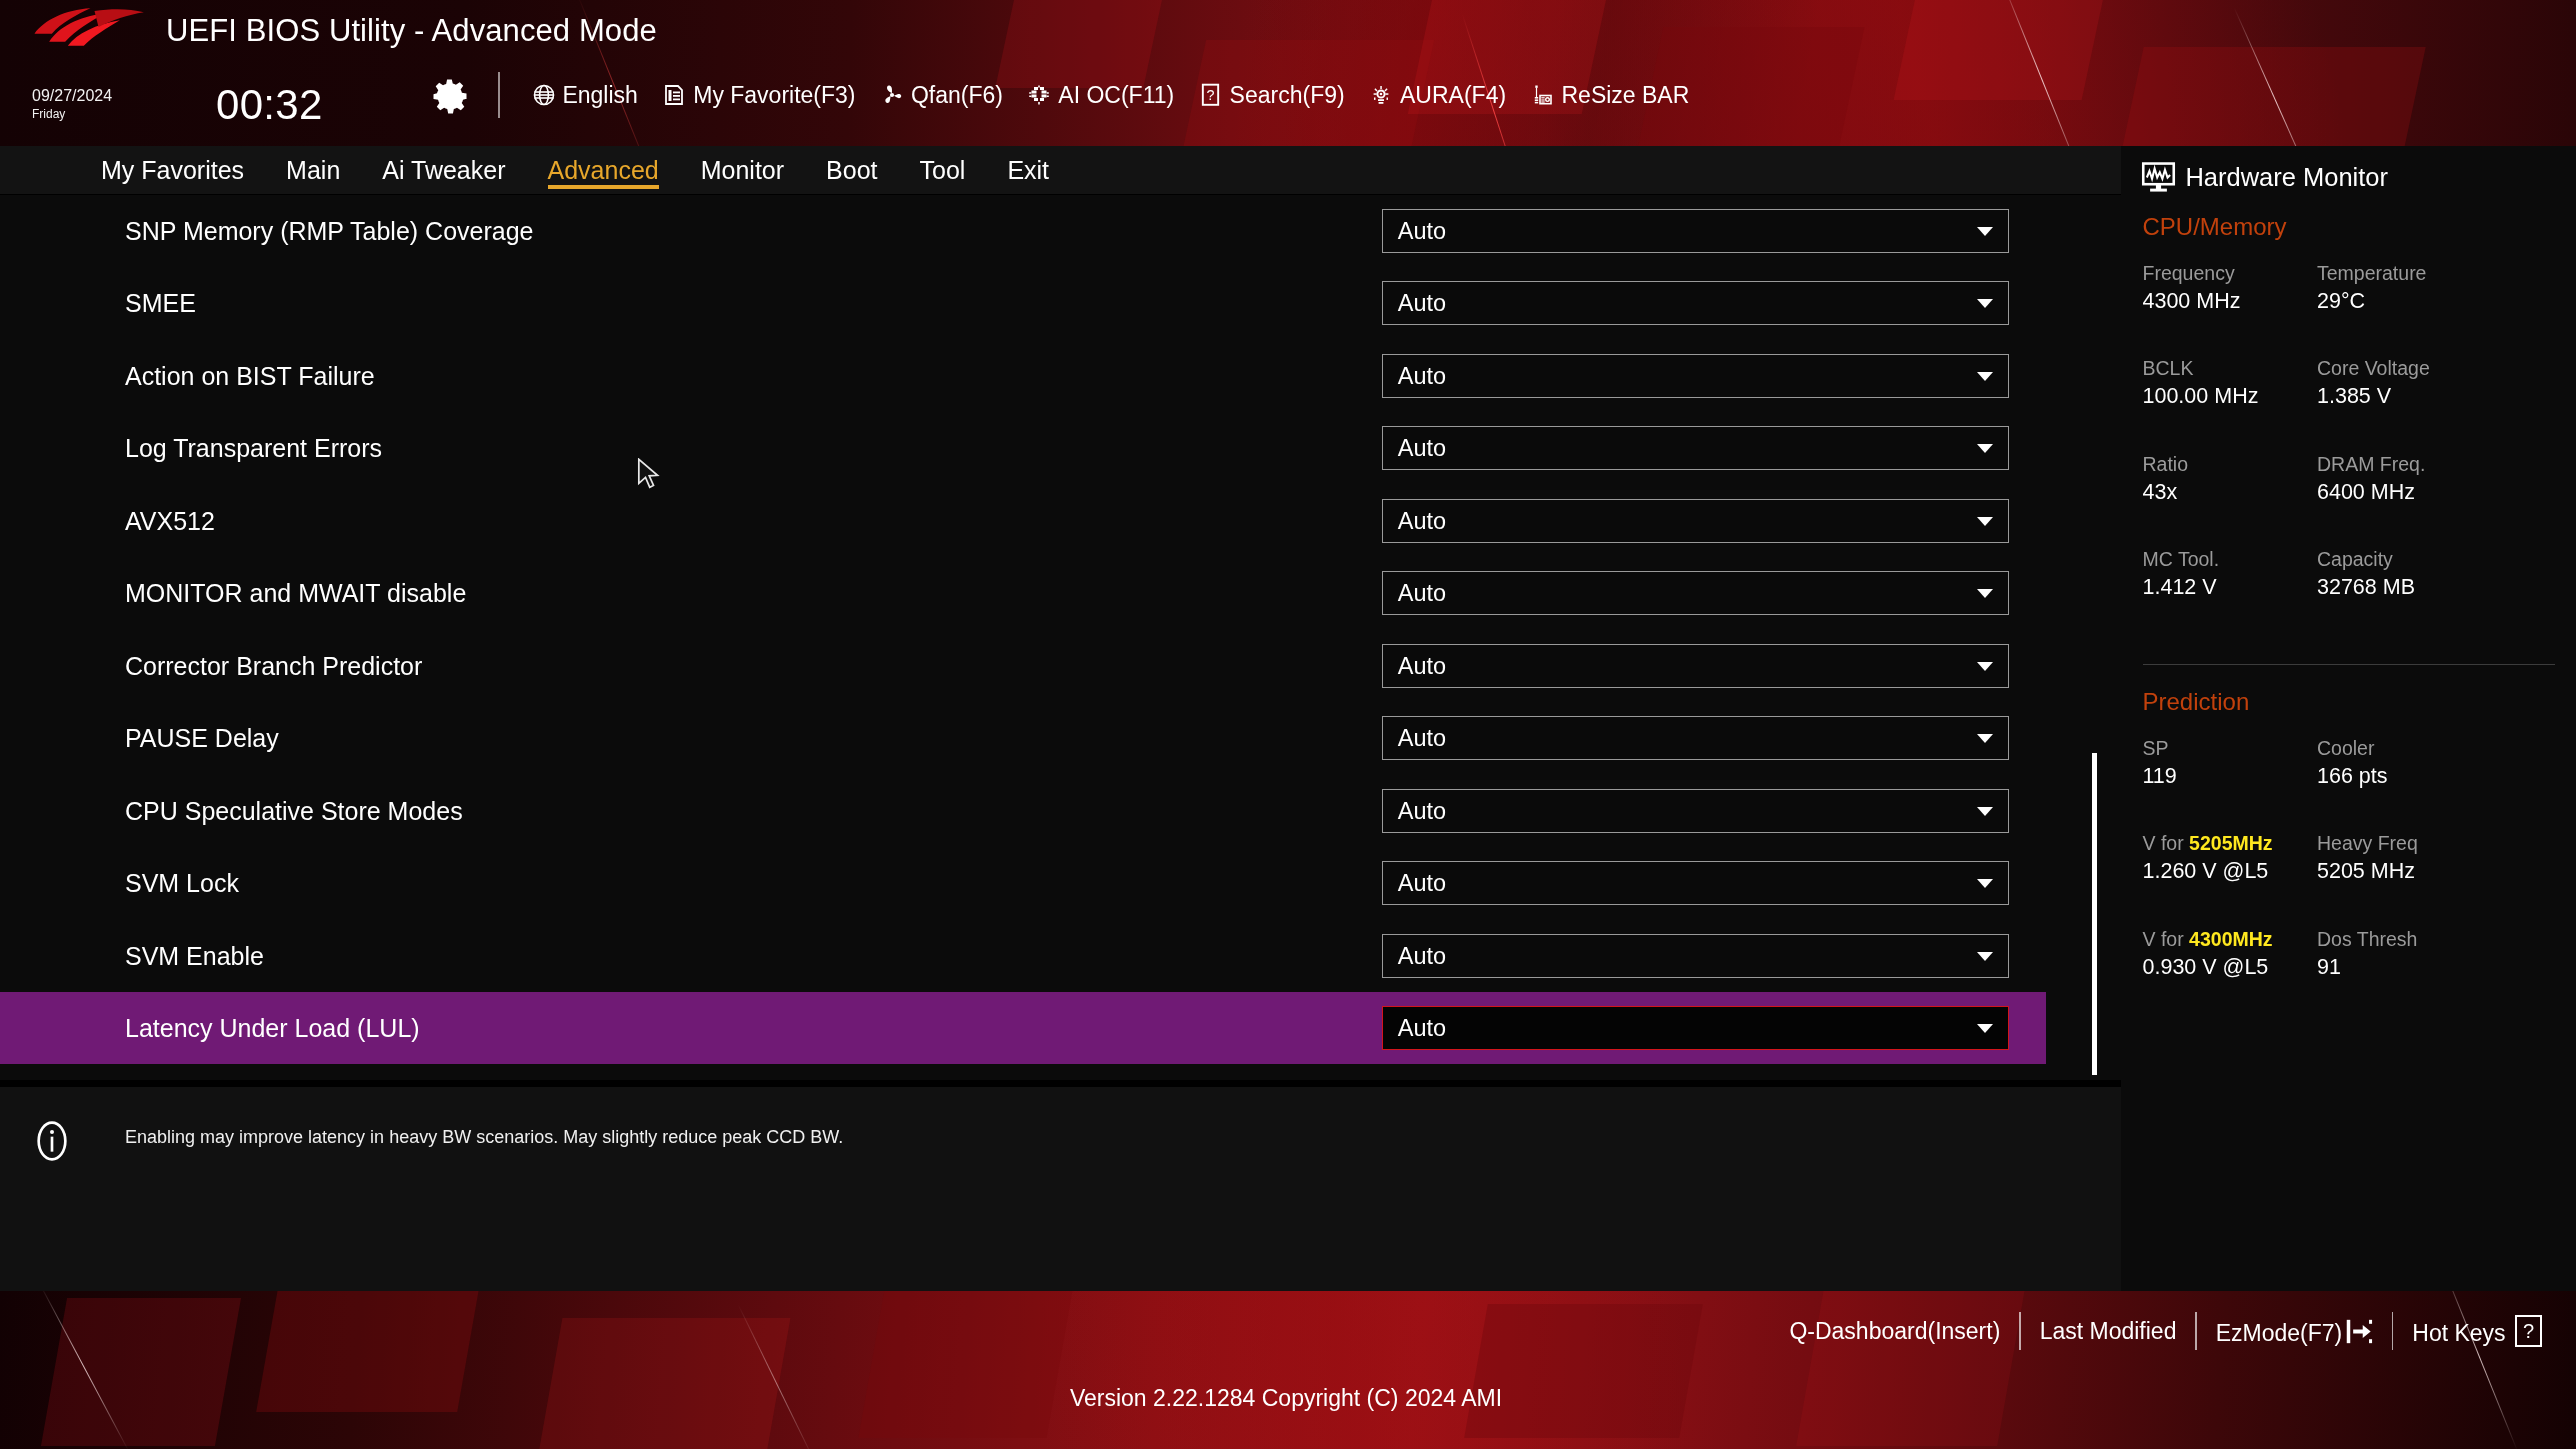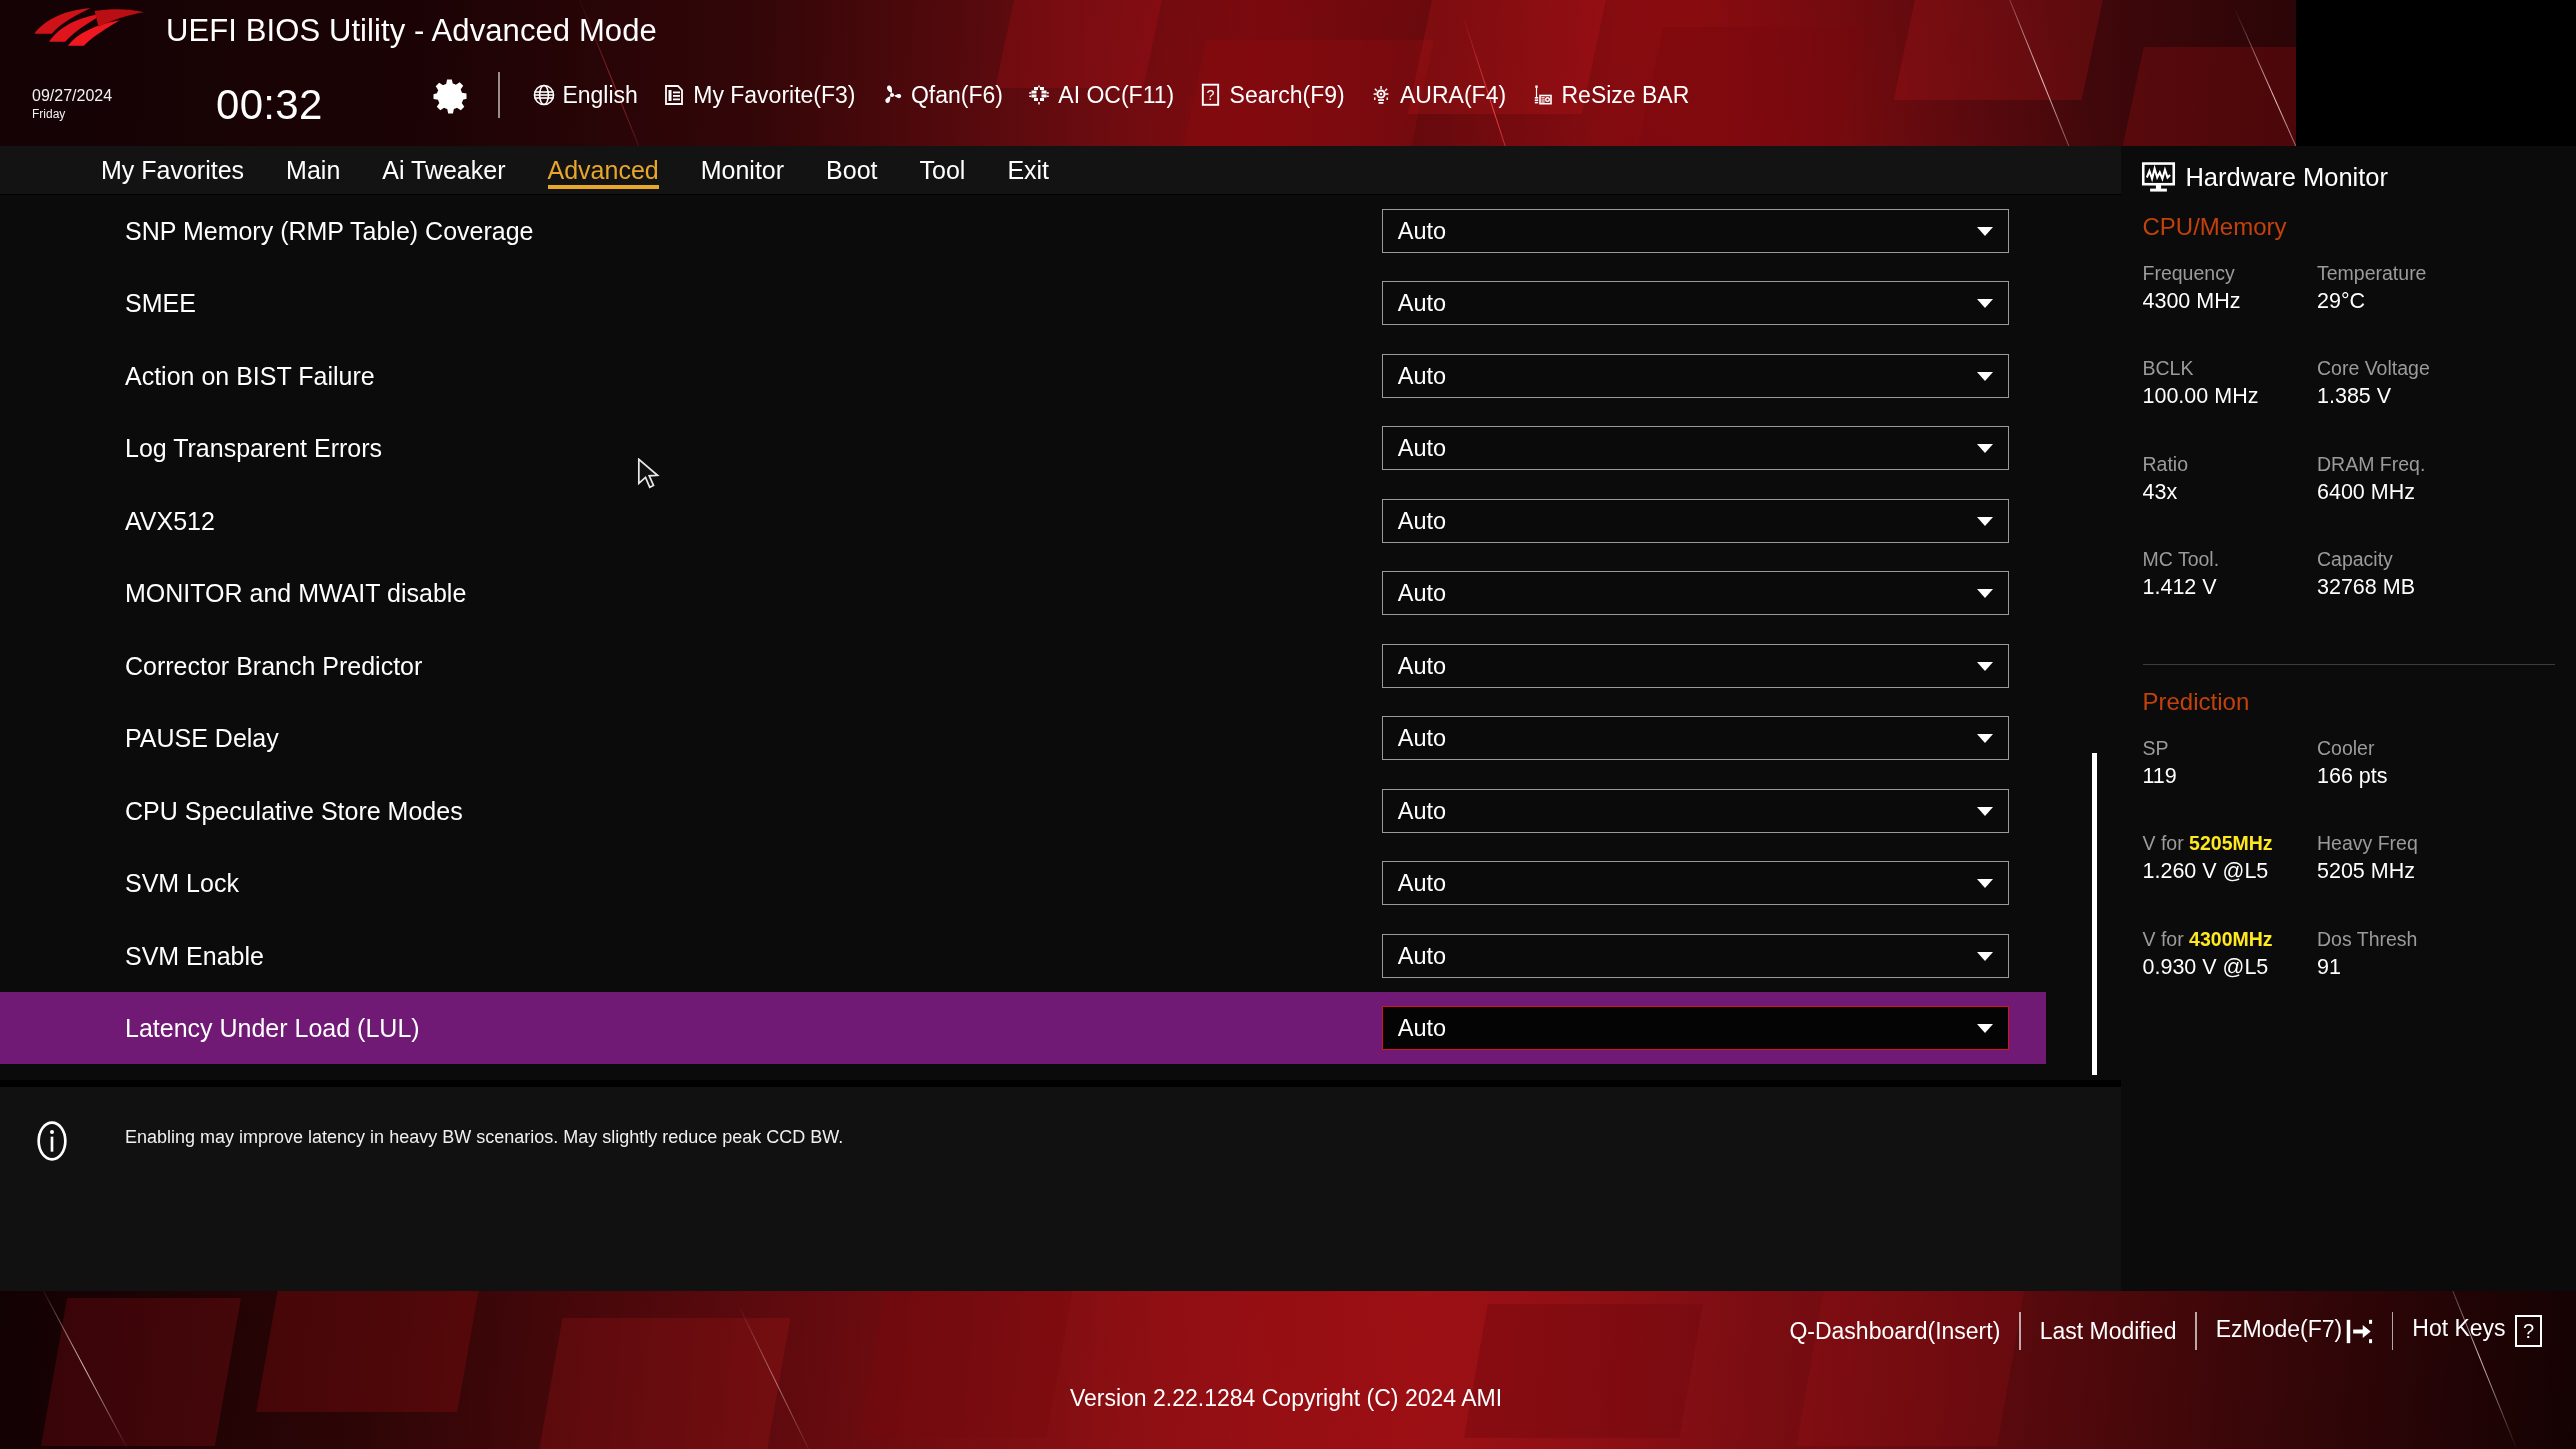--- a/index.html
+++ b/index.html
@@ -5,21 +5,21 @@
   * { margin:0; padding:0; box-sizing:border-box; }
   html,body { width:2576px; height:1449px; overflow:hidden; background:#000; }
   body {
     font-family:"Liberation Sans", sans-serif;
     color:#fff;
     -webkit-font-smoothing:antialiased;
   }
 
   
   #header {
-    position:absolute; left:0; top:0; width:2296px; height:146px;
+    position:absolute; left:0; top:0; width:2576px; height:146px;
     background:
       linear-gradient(100deg, rgba(0,0,0,0) 48%, rgba(120,6,10,.55) 55%, rgba(40,2,4,.3) 62%, rgba(0,0,0,0) 70%),
       linear-gradient(255deg, rgba(0,0,0,0) 10%, rgba(150,10,14,.55) 26%, rgba(60,3,6,.25) 40%, rgba(0,0,0,0) 52%),
       linear-gradient(92deg, #140204 0%, #1b0305 18%, #330608 33%, #6b0c10 48%, #9c1116 60%, #7d0d12 72%, #520a0e 84%, #2a0507 100%);
     overflow:hidden;
   }
   .hdr-shard { position:absolute; background:rgba(190,20,26,.22); transform:skewX(-12deg); }
   .hdr-streak { position:absolute; height:1.3px; background:linear-gradient(90deg,rgba(255,255,255,0),rgba(255,230,230,.85),rgba(255,255,255,0)); }
   .hdr-streak-red { position:absolute; height:1.3px; background:linear-gradient(90deg,rgba(255,60,60,0),rgba(255,70,70,.9),rgba(255,60,60,0)); }
 
@@ -127,21 +127,21 @@
     position:absolute; left:0; top:1291px; width:2576px; height:158px;
     background:
       linear-gradient(80deg, rgba(0,0,0,0) 40%, rgba(150,10,14,.45) 52%, rgba(0,0,0,0) 66%),
       linear-gradient(95deg, #120103 0%, #2c0506 14%, #5e0a0e 30%, #8e1014 45%, #a01318 55%, #750c11 70%, #3d0709 86%, #140203 100%);
     overflow:hidden;
   }
   .ft-shard { position:absolute; background:rgba(200,22,28,.20); transform:skewX(-10deg); }
   .ft-streak { position:absolute; height:1.3px; background:linear-gradient(90deg,rgba(255,255,255,0),rgba(255,235,235,.8),rgba(255,255,255,0)); }
 
   #footer-links { position:absolute; right:34px; top:6.7px; display:flex; align-items:center; height:67px; }
-  .flink { display:flex; align-items:flex-start; font-size:23px; color:#fff; cursor:pointer; white-space:nowrap; }
+  .flink { display:flex; align-items:flex-end; font-size:23px; color:#fff; cursor:pointer; white-space:nowrap; }
   .fdiv { width:1.3px; height:38px; background:rgba(255,255,255,.65); margin:0 19px; }
   .ezglyph { display:inline-flex; align-items:center; margin-left:2.7px; }
   .hkbox {
     display:inline-flex; align-items:center; justify-content:center;
     width:27px; height:32px; border:2px solid #fff; margin-left:9.4px;
     font-size:20px; line-height:1;
   }
   #version-text {
     position:absolute; left:0; right:4px; top:94px; text-align:center;
     font-size:23px; color:#fff;

